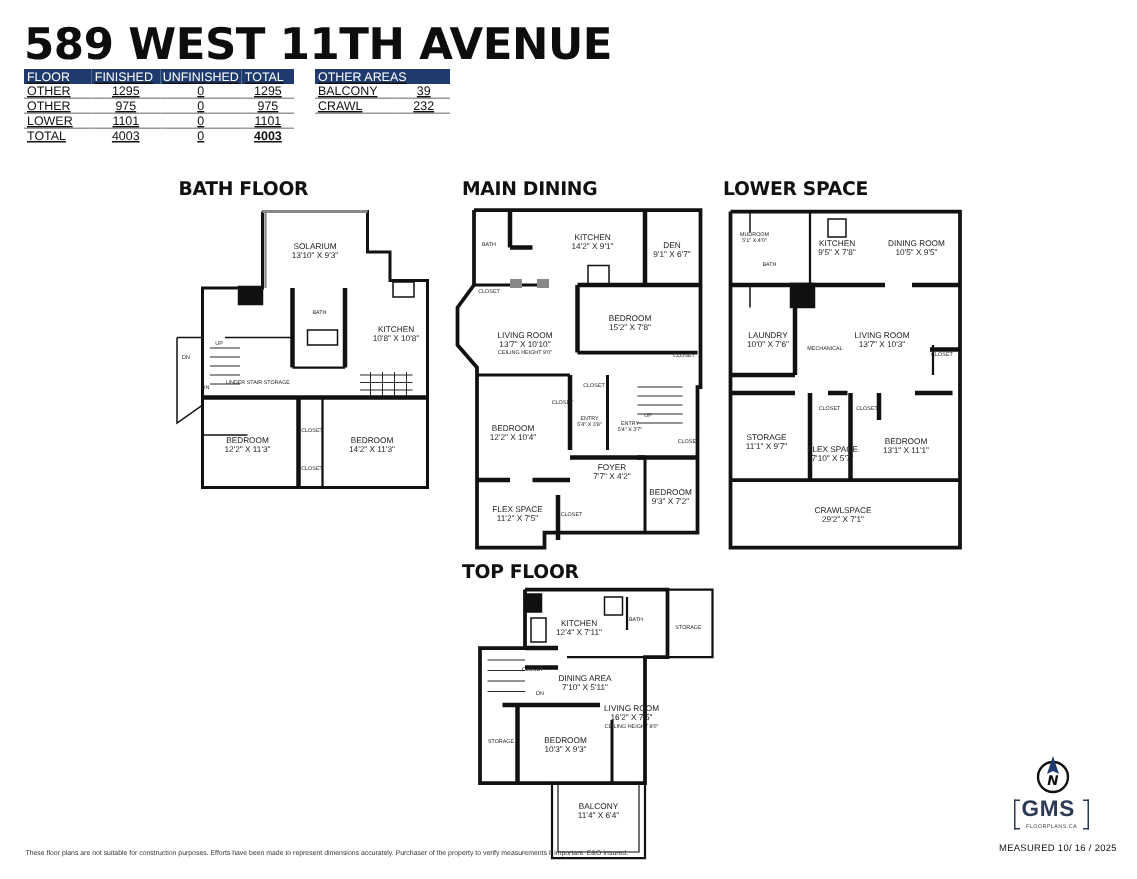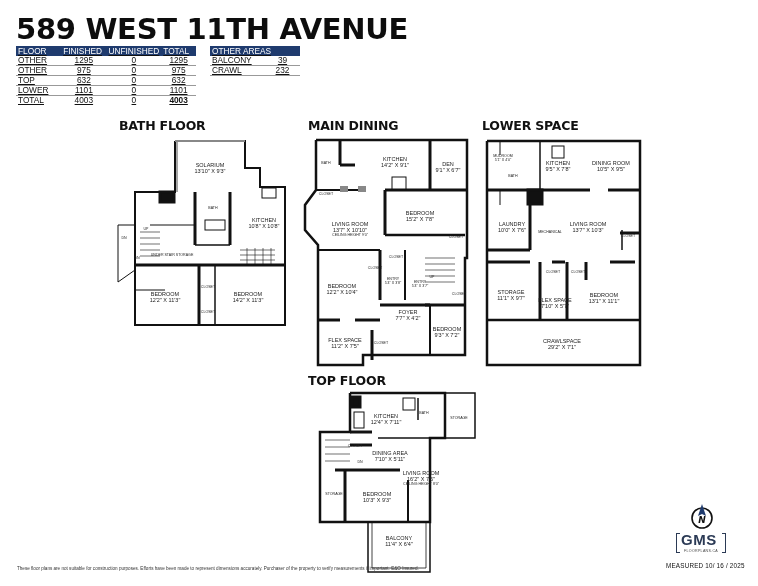--- a/index.html
+++ b/index.html
@@ -52,26 +52,20 @@
     <td>0</td>
     <td>1295</td>
   </tr>
   <tr>
     <td class="left">OTHER</td>
     <td>975</td>
     <td>0</td>
     <td>975</td>
   </tr>
   <tr>
-    <td class="left">TOP</td>
-    <td>632</td>
-    <td>0</td>
-    <td>632</td>
-  </tr>
-  <tr>
     <td class="left">LOWER</td>
     <td>1101</td>
     <td>0</td>
     <td>1101</td>
   </tr>
   <tr>
     <td class="left" style="border-bottom:none">TOTAL</td>
     <td style="border-bottom:none">4003</td>
     <td style="border-bottom:none">0</td>
     <td class="b" style="border-bottom:none">4003</td>

